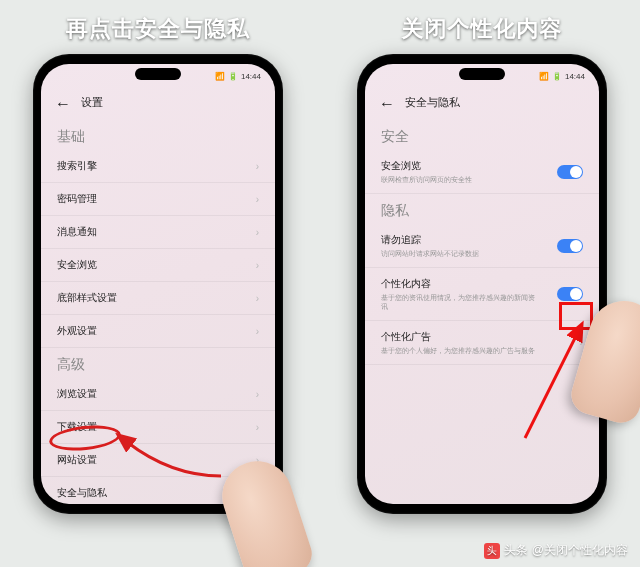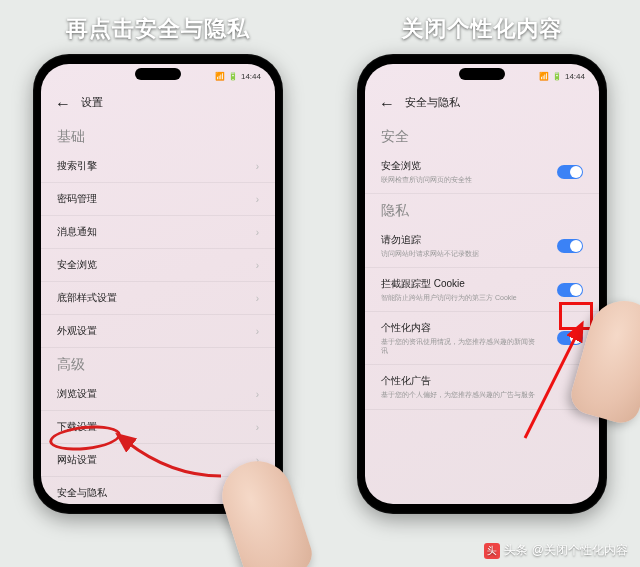--- a/index.html
+++ b/index.html
@@ -226,27 +226,20 @@
         </div>
 
         <div class="section-label">隐私</div>
         <div class="row">
           <div class="row-main">
               <div class="row-label">请勿追踪</div>
               <div class="row-sub">访问网站时请求网站不记录数据</div>
             </div>
           <div class="toggle"></div>
         </div>
-        <div class="row">
-          <div class="row-main">
-              <div class="row-label">拦截跟踪型 Cookie</div>
-              <div class="row-sub">智能防止跨站用户访问行为的第三方 Cookie</div>
-            </div>
-          <div class="toggle"></div>
-        </div>
         <div class="row" style="position:relative">
           <div class="row-main">
               <div class="row-label">个性化内容</div>
               <div class="row-sub">基于您的资讯使用情况，为您推荐感兴趣的新闻资讯</div>
             </div>
           <div class="toggle"></div>
         </div>
         <div class="row">
           <div class="row-main">
               <div class="row-label">个性化广告</div>

